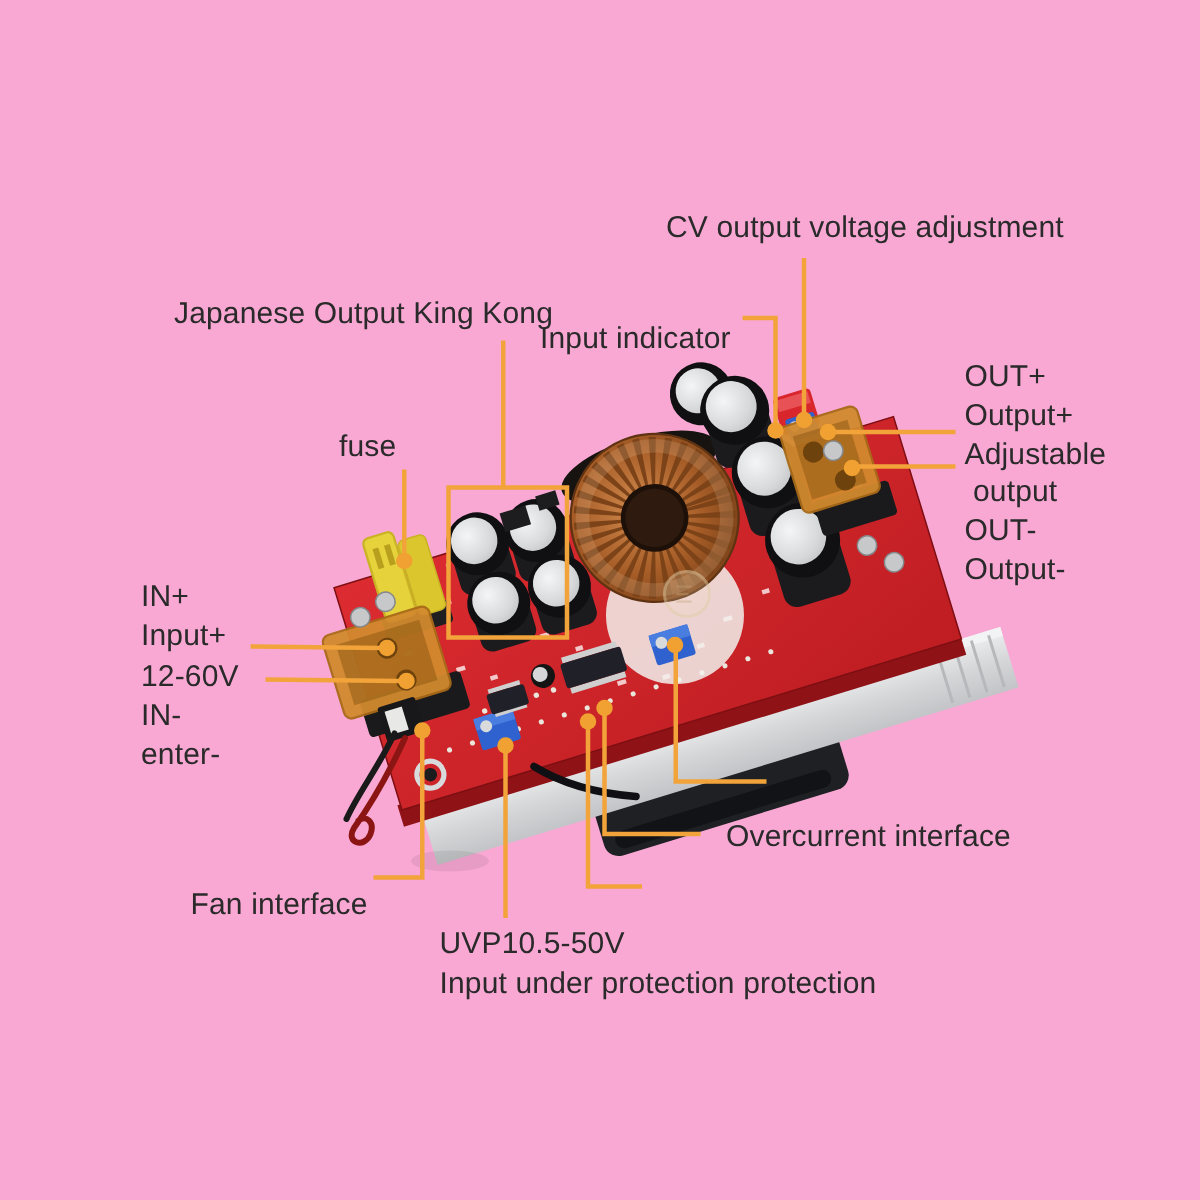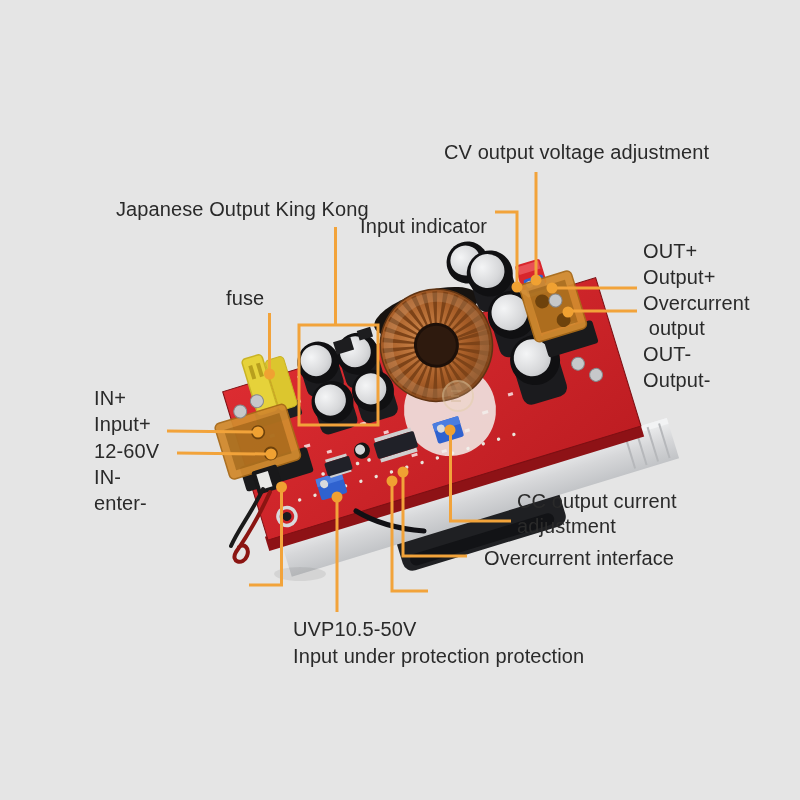--- a/index.html
+++ b/index.html
@@ -1,16 +1,16 @@
 <!DOCTYPE html>
 <html><head>
 <meta charset="utf-8">
 <style>
   html,body{margin:0;padding:0;background:#ffffff;}
-  .canvas{position:relative;width:800px;height:800px;background:#e5e5e5;overflow:hidden;
+  .canvas{position:relative;width:800px;height:800px;background:#f9a8d4;overflow:hidden;
           font-family:"Liberation Sans", sans-serif;}
   .lbl{position:absolute;font-size:20px;line-height:26px;color:#2a2a2a;white-space:pre;
        letter-spacing:0.1px;}
   svg{position:absolute;left:0;top:0;}
 </style>
 </head>
 <body>
 
 <div class="canvas">
 
@@ -283,29 +283,28 @@
       <circle cx="403" cy="472" r="5.5"></circle>
       <circle cx="392" cy="481" r="5.5"></circle>
     </g>
   </svg>
 
   <div class="lbl" style="left:444px;top:139px">CV output voltage adjustment</div>
   <div class="lbl" style="left:116px;top:196px">Japanese Output King Kong</div>
   <div class="lbl" style="left:360px;top:213px">Input indicator</div>
   <div class="lbl" style="left:643px;top:239px;line-height:25.8px">OUT+
 Output+
-Overcurrent
+Adjustable
  output
 OUT-
 Output-</div>
   <div class="lbl" style="left:226px;top:285px">fuse</div>
   <div class="lbl" style="left:94px;top:385px;line-height:26.3px">IN+
 Input+
 12-60V
 IN-
 enter-</div>
-  <div class="lbl" style="left:517px;top:489px;line-height:25px">CC output current
-adjustment</div>
   <div class="lbl" style="left:484px;top:545px">Overcurrent interface</div>
+  <div class="lbl" style="left:127px;top:590px">Fan interface</div>
   <div class="lbl" style="left:293px;top:616px;line-height:26.5px">UVP10.5-50V
 Input under protection protection</div>
 
 </div>
 
 </body></html>

